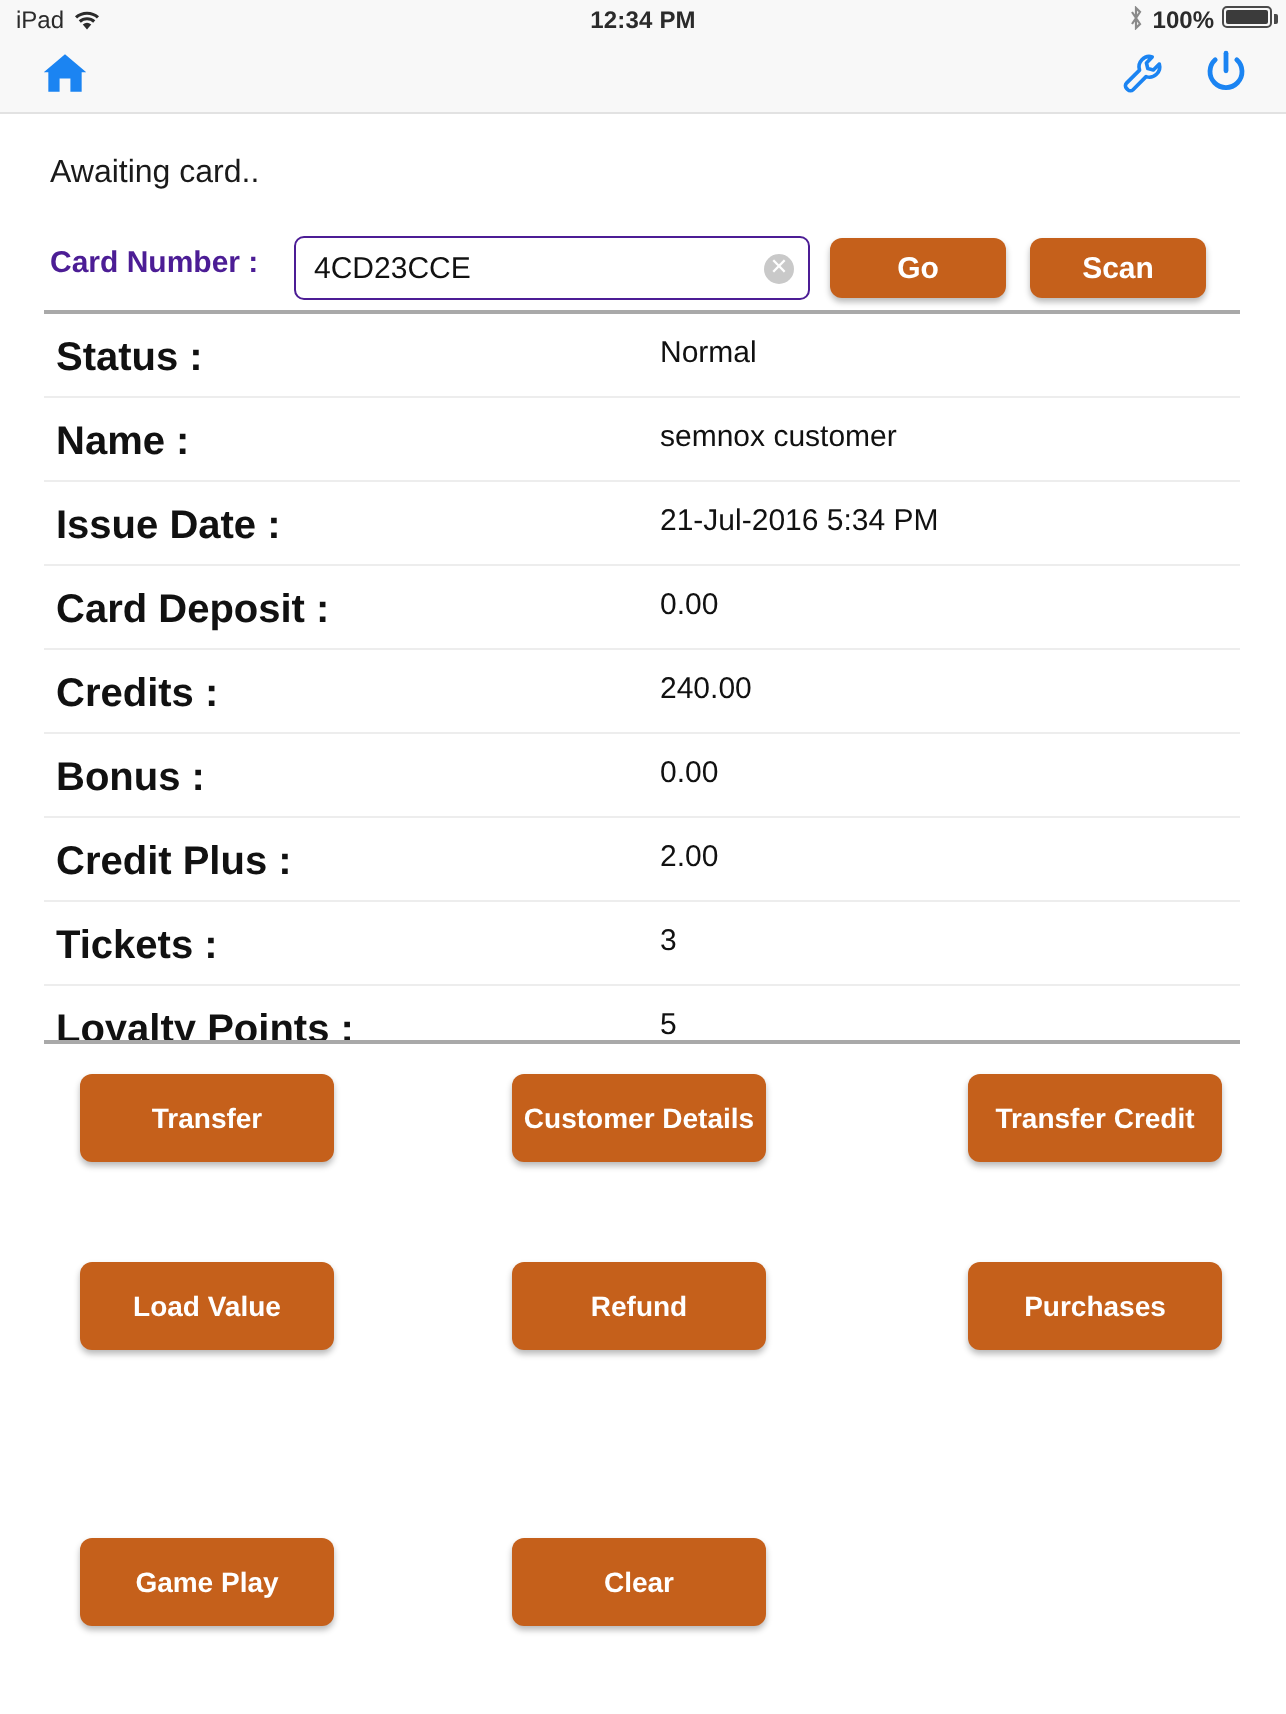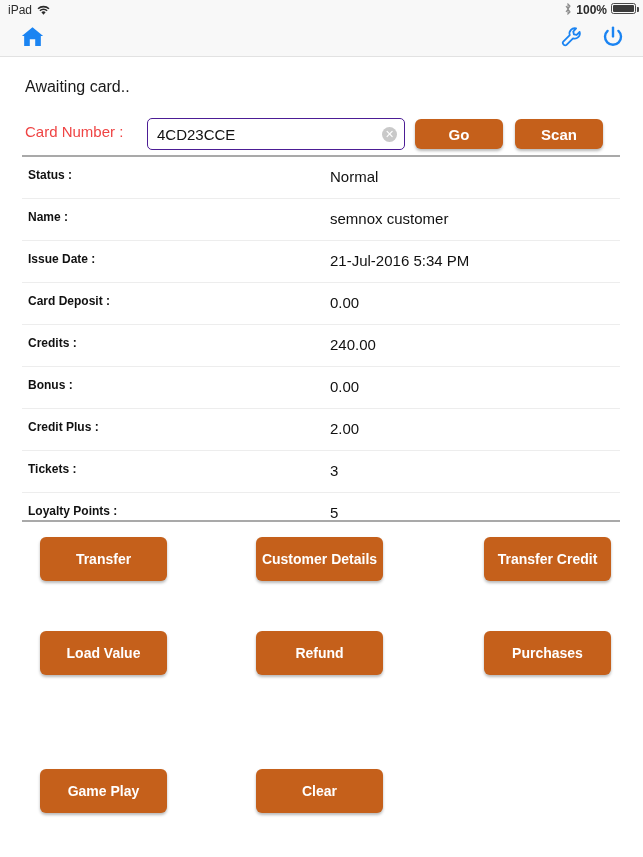--- a/index.html
+++ b/index.html
@@ -111,22 +111,22 @@
   
   .card-row {
     position: absolute;
     left: 0; top: 118px;
     width: 643px; height: 34px;
   }
   .card-label {
     position: absolute;
     left: 25px; top: 5px;
     font-size: 15px;
-    font-weight: normal;
-    color: #ef4444;
+    font-weight: bold;
+    color: #4c1d95;
   }
   .card-field {
     position: absolute;
     left: 147px; top: 0;
     width: 258px; height: 32px;
     background: #ffffff;
     border: 1px solid #4c1d95;
     border-radius: 5px;
   }
   .card-field input {
@@ -183,21 +183,21 @@
   .table-inner { position: absolute; left: 0; top: 0; width: 598px; }
   .row {
     position: relative;
     height: 42px;
     border-bottom: 1px solid #ededed;
   }
   .row:last-child { border-bottom: none; }
   .row .k {
     position: absolute;
     left: 6px; top: 11px;
-    font-size: 12px;
+    font-size: 20px;
     font-weight: bold;
     color: #111;
   }
   .row .v {
     position: absolute;
     left: 308px; top: 11px;
     font-size: 15px;
     font-weight: normal;
     color: #111;
   }
@@ -226,20 +226,21 @@
     <div class="sb-left">
       <span>iPad</span>
       <span class="wifi-ico">
         <svg viewBox="0 0 16 12" width="13" height="11">
           <path d="M8 11.2 L5.4 8.1 A4.1 4.1 0 0 1 10.6 8.1 Z" fill="#2b2b2b"></path>
           <path d="M2.9 5.6 A7.6 7.6 0 0 1 13.1 5.6 L11.8 7 A5.8 5.8 0 0 0 4.2 7 Z" fill="#2b2b2b"></path>
           <path d="M0.6 3.1 A11.2 11.2 0 0 1 15.4 3.1 L14.1 4.5 A9.3 9.3 0 0 0 1.9 4.5 Z" fill="#2b2b2b"></path>
         </svg>
       </span>
     </div>
+    <div class="sb-center">12:34 PM</div>
     <div class="sb-right">
       <span class="bt-ico">
         <svg viewBox="0 0 8 12" width="8" height="12">
           <path d="M2 3 L6 9 L4 11 L4 1 L6 3 L2 9" fill="none" stroke="#8a8a8a" stroke-width="1.1"></path>
         </svg>
       </span>
       <span class="pct">100%</span>
       <span class="battery">
         <span class="battery-fill"></span>
       </span>

